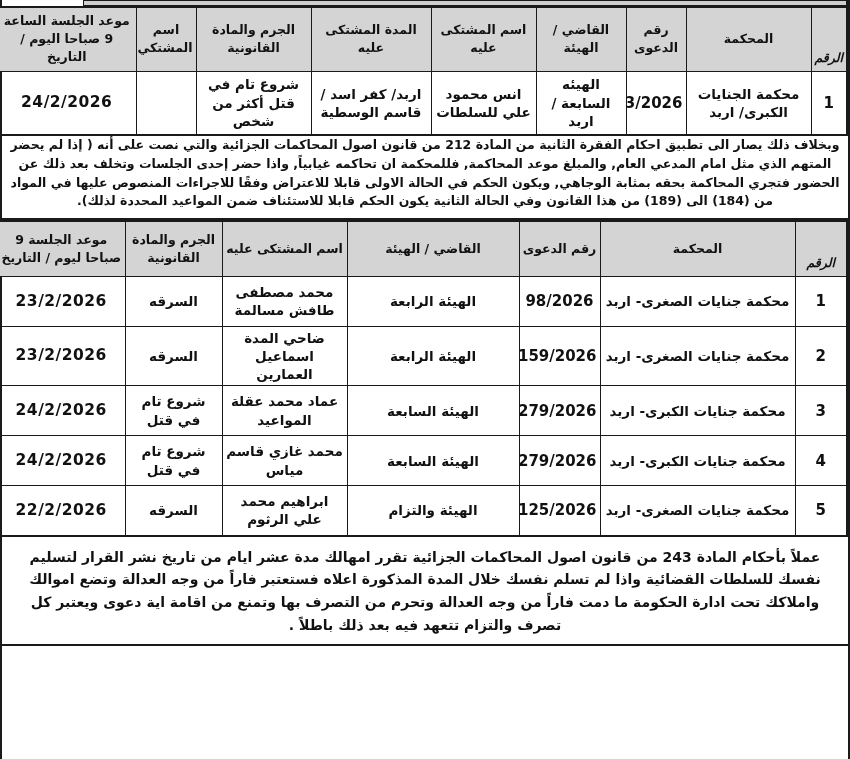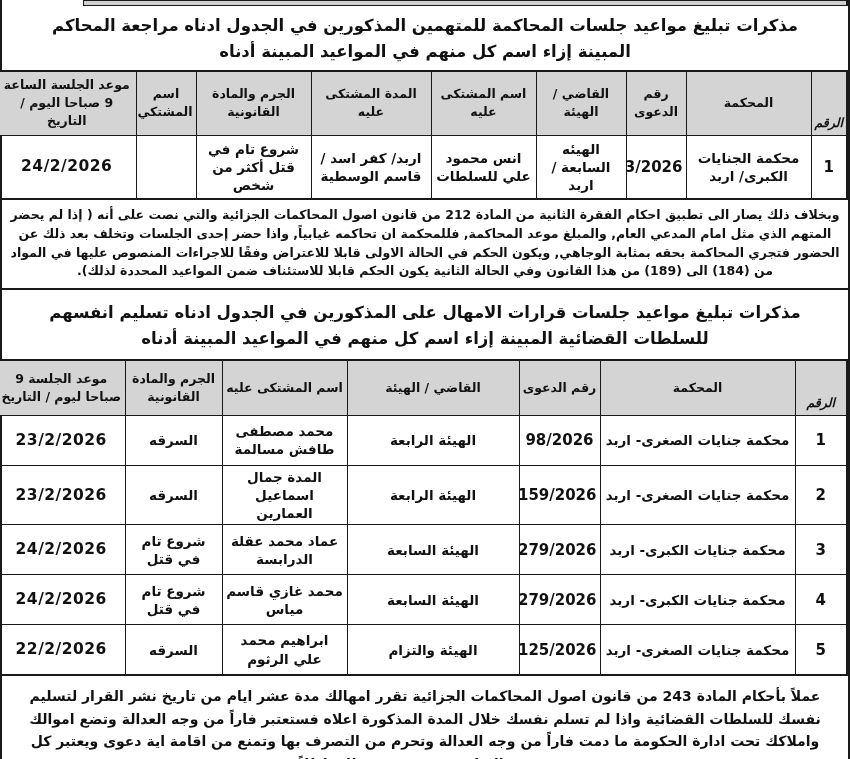--- a/index.html
+++ b/index.html
@@ -39,37 +39,36 @@
   .t1 th { height:64px; }
   .t1 td { height:64px; }
   .t2 th { height:55px; }
   .t2 td { height:50px; }
   th.num-head { vertical-align:bottom; padding-bottom:3px;font-style:italic; }
   td.seq { font-size:15px; }
   td.date { font-size:15.5px; letter-spacing:0.5px; }
   td.case-no { font-size:15px; }
   .legal-par {
     text-align:center; font-size:12.5px; line-height:1.5;
-    padding:6px 8px 7px 8px;
+    padding:0 8px 7px 8px;
     border-bottom:2px solid #1a1a1a;
   }
   .footer-par {
     text-align:center; font-size:14px; line-height:1.62;
     padding:9px 12px 8px 12px;
     border-bottom:2px solid #1a1a1a;
   }
 </style>
 </head>
 <body>
 
 <div class="page">
 
   <div class="top-strip"></div>
 
-  <div class="notice-title">مذكرات تبليغ مواعيد جلسات المحاكمة للمتهمين المذكورين في الجدول ادناه مراجعة المحاكم المبينة إزاء اسم كل منهم في المواعيد المبينة أدناه</div>
 
   <table class="t1">
     <colgroup>
       <col style="width:36px">
         <col style="width:125px">
         <col style="width:60px">
       <col style="width:90px">
         <col style="width:105px">
         <col style="width:120px">
       <col style="width:115px">
@@ -99,21 +98,20 @@
         <td>اربد/ كفر اسد / قاسم الوسطية</td>
         <td>شروع تام في قتل أكثر من شخص</td>
         <td></td>
         <td class="date">24/2/2026</td>
       </tr>
     </tbody>
   </table>
 
   <div class="legal-par">وبخلاف ذلك يصار الى تطبيق احكام الفقرة الثانية من المادة 212 من قانون اصول المحاكمات الجزائية  والتي نصت على أنه ( إذا لم يحضر المتهم الذي مثل امام المدعي العام, والمبلغ موعد المحاكمة, فللمحكمة ان تحاكمه غيابياً, واذا حضر إحدى الجلسات وتخلف بعد ذلك عن الحضور فتجري المحاكمة بحقه بمثابة الوجاهي, ويكون الحكم في الحالة الاولى قابلا للاعتراض وفقًا للاجراءات المنصوص عليها في المواد من (184) الى (189) من هذا القانون وفي الحالة الثانية يكون الحكم قابلا للاستئناف ضمن المواعيد المحددة لذلك).</div>
 
-  <div class="notice-title title2">مذكرات تبليغ مواعيد جلسات قرارات الامهال على المذكورين في الجدول ادناه تسليم انفسهم للسلطات القضائية المبينة إزاء اسم كل منهم في المواعيد المبينة أدناه</div>
 
   <table class="t2">
     <colgroup>
       <col style="width:52px">
         <col style="width:195px">
         <col style="width:81px">
       <col style="width:172px">
         <col style="width:125px">
         <col style="width:97px">
       <col style="width:128px">
@@ -137,30 +135,30 @@
         <td>الهيئة  الرابعة</td>
         <td>محمد مصطفى طافش مسالمة</td>
         <td>السرقه</td>
         <td class="date">23/2/2026</td>
       </tr>
       <tr>
         <td class="seq">2</td>
         <td>محكمة جنايات الصغرى- اربد</td>
         <td class="case-no">159/2026</td>
         <td>الهيئة  الرابعة</td>
-        <td>المدة جمال اسماعيل العمارين</td>
+        <td>ضاحي المدة اسماعيل العمارين</td>
         <td>السرقه</td>
         <td class="date">23/2/2026</td>
       </tr>
       <tr>
         <td class="seq">3</td>
         <td>محكمة جنايات الكبرى- اربد</td>
         <td class="case-no">279/2026</td>
         <td>الهيئة  السابعة</td>
-        <td>عماد محمد عقلة الدرابسة</td>
+        <td>عماد محمد عقلة المواعيد</td>
         <td>شروع تام في قتل</td>
         <td class="date">24/2/2026</td>
       </tr>
       <tr>
         <td class="seq">4</td>
         <td>محكمة جنايات الكبرى- اربد</td>
         <td class="case-no">279/2026</td>
         <td>الهيئة  السابعة</td>
         <td>محمد غازي قاسم مياس</td>
         <td>شروع تام في قتل</td>

